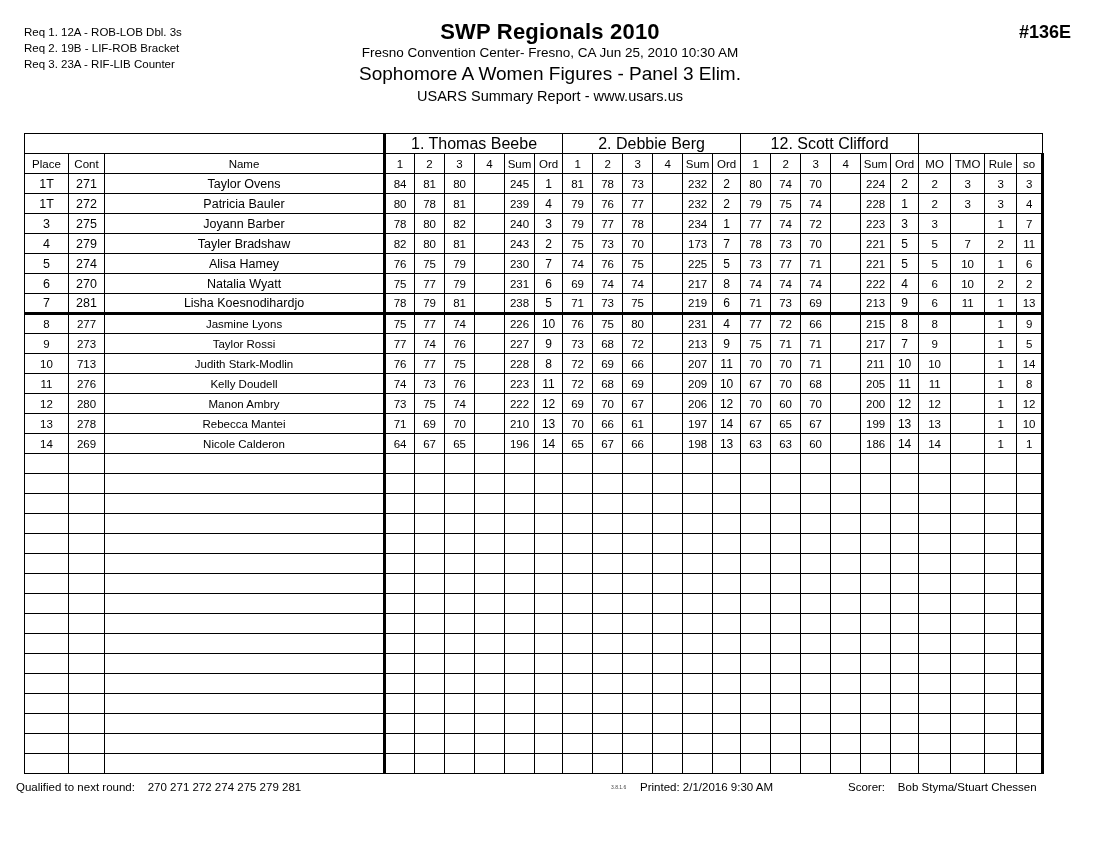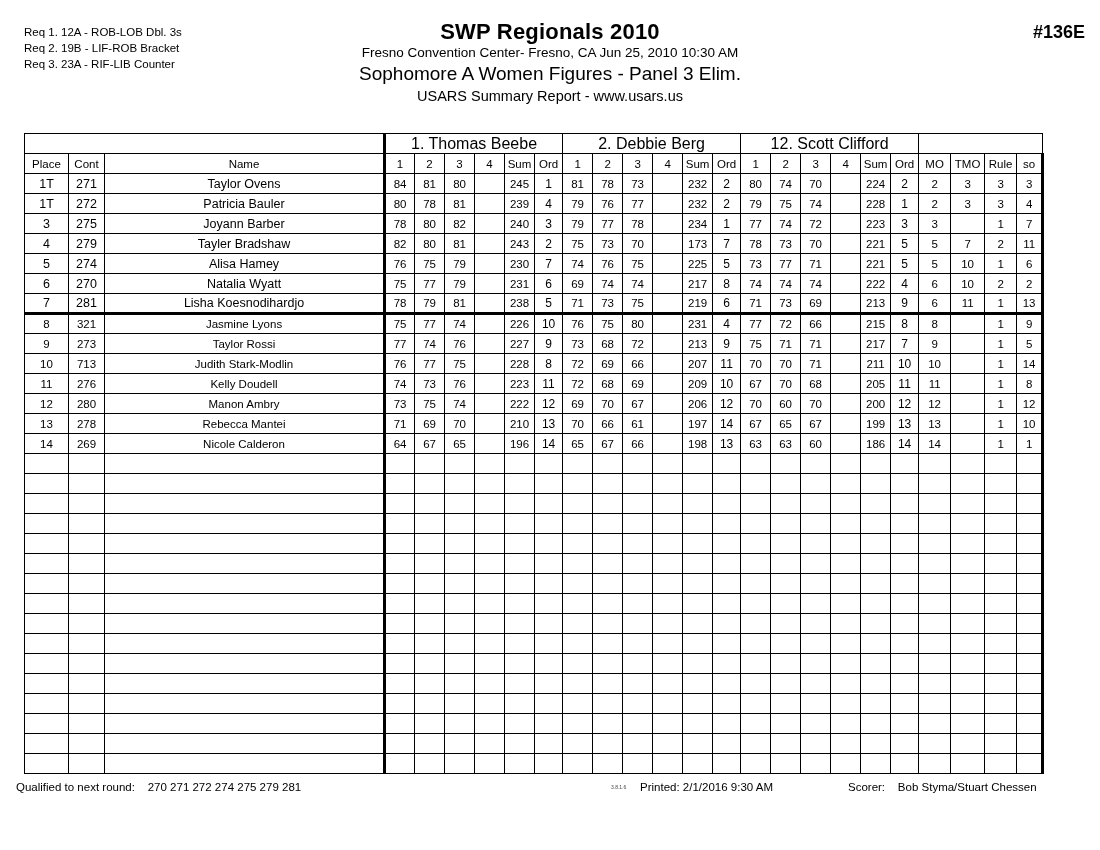--- a/index.html
+++ b/index.html
@@ -46,21 +46,21 @@
     font-size: 19px;
     font-weight: normal;
     line-height: 24px;
   }
   .t-report {
     font-size: 14.5px;
     line-height: 21px;
   }
   .docnum {
     position: absolute;
-    right: 15px; top: 22px;
+    right: 29px; top: 22px;
     font-size: 18px;
     font-weight: bold;
   }
 
   
   #sheet {
     position: absolute;
     left: 24px; top: 133px;
     width: 1012px;
     border-collapse: collapse;
@@ -390,21 +390,21 @@
           <td class="c-score tb"></td>
           <td class="c-score tb">213</td>
           <td class="ord tb">9</td>
           <td class="c-mo tb">6</td>
           <td class="c-tmo tb">11</td>
           <td class="c-rule tb">1</td>
           <td class="c-so tr tb">13</td>
         </tr>
         <tr class="datarow">
           <td class="c-place">8</td>
-          <td class="c-cont">321</td>
+          <td class="c-cont">277</td>
           <td class="c-name">Jasmine Lyons</td>
           <td class="c-score tl">75</td>
           <td class="c-score">77</td>
           <td class="c-score">74</td>
           <td class="c-score"></td>
           <td class="c-score">226</td>
           <td class="ord">10</td>
           <td class="c-score">76</td>
           <td class="c-score">75</td>
           <td class="c-score">80</td>

